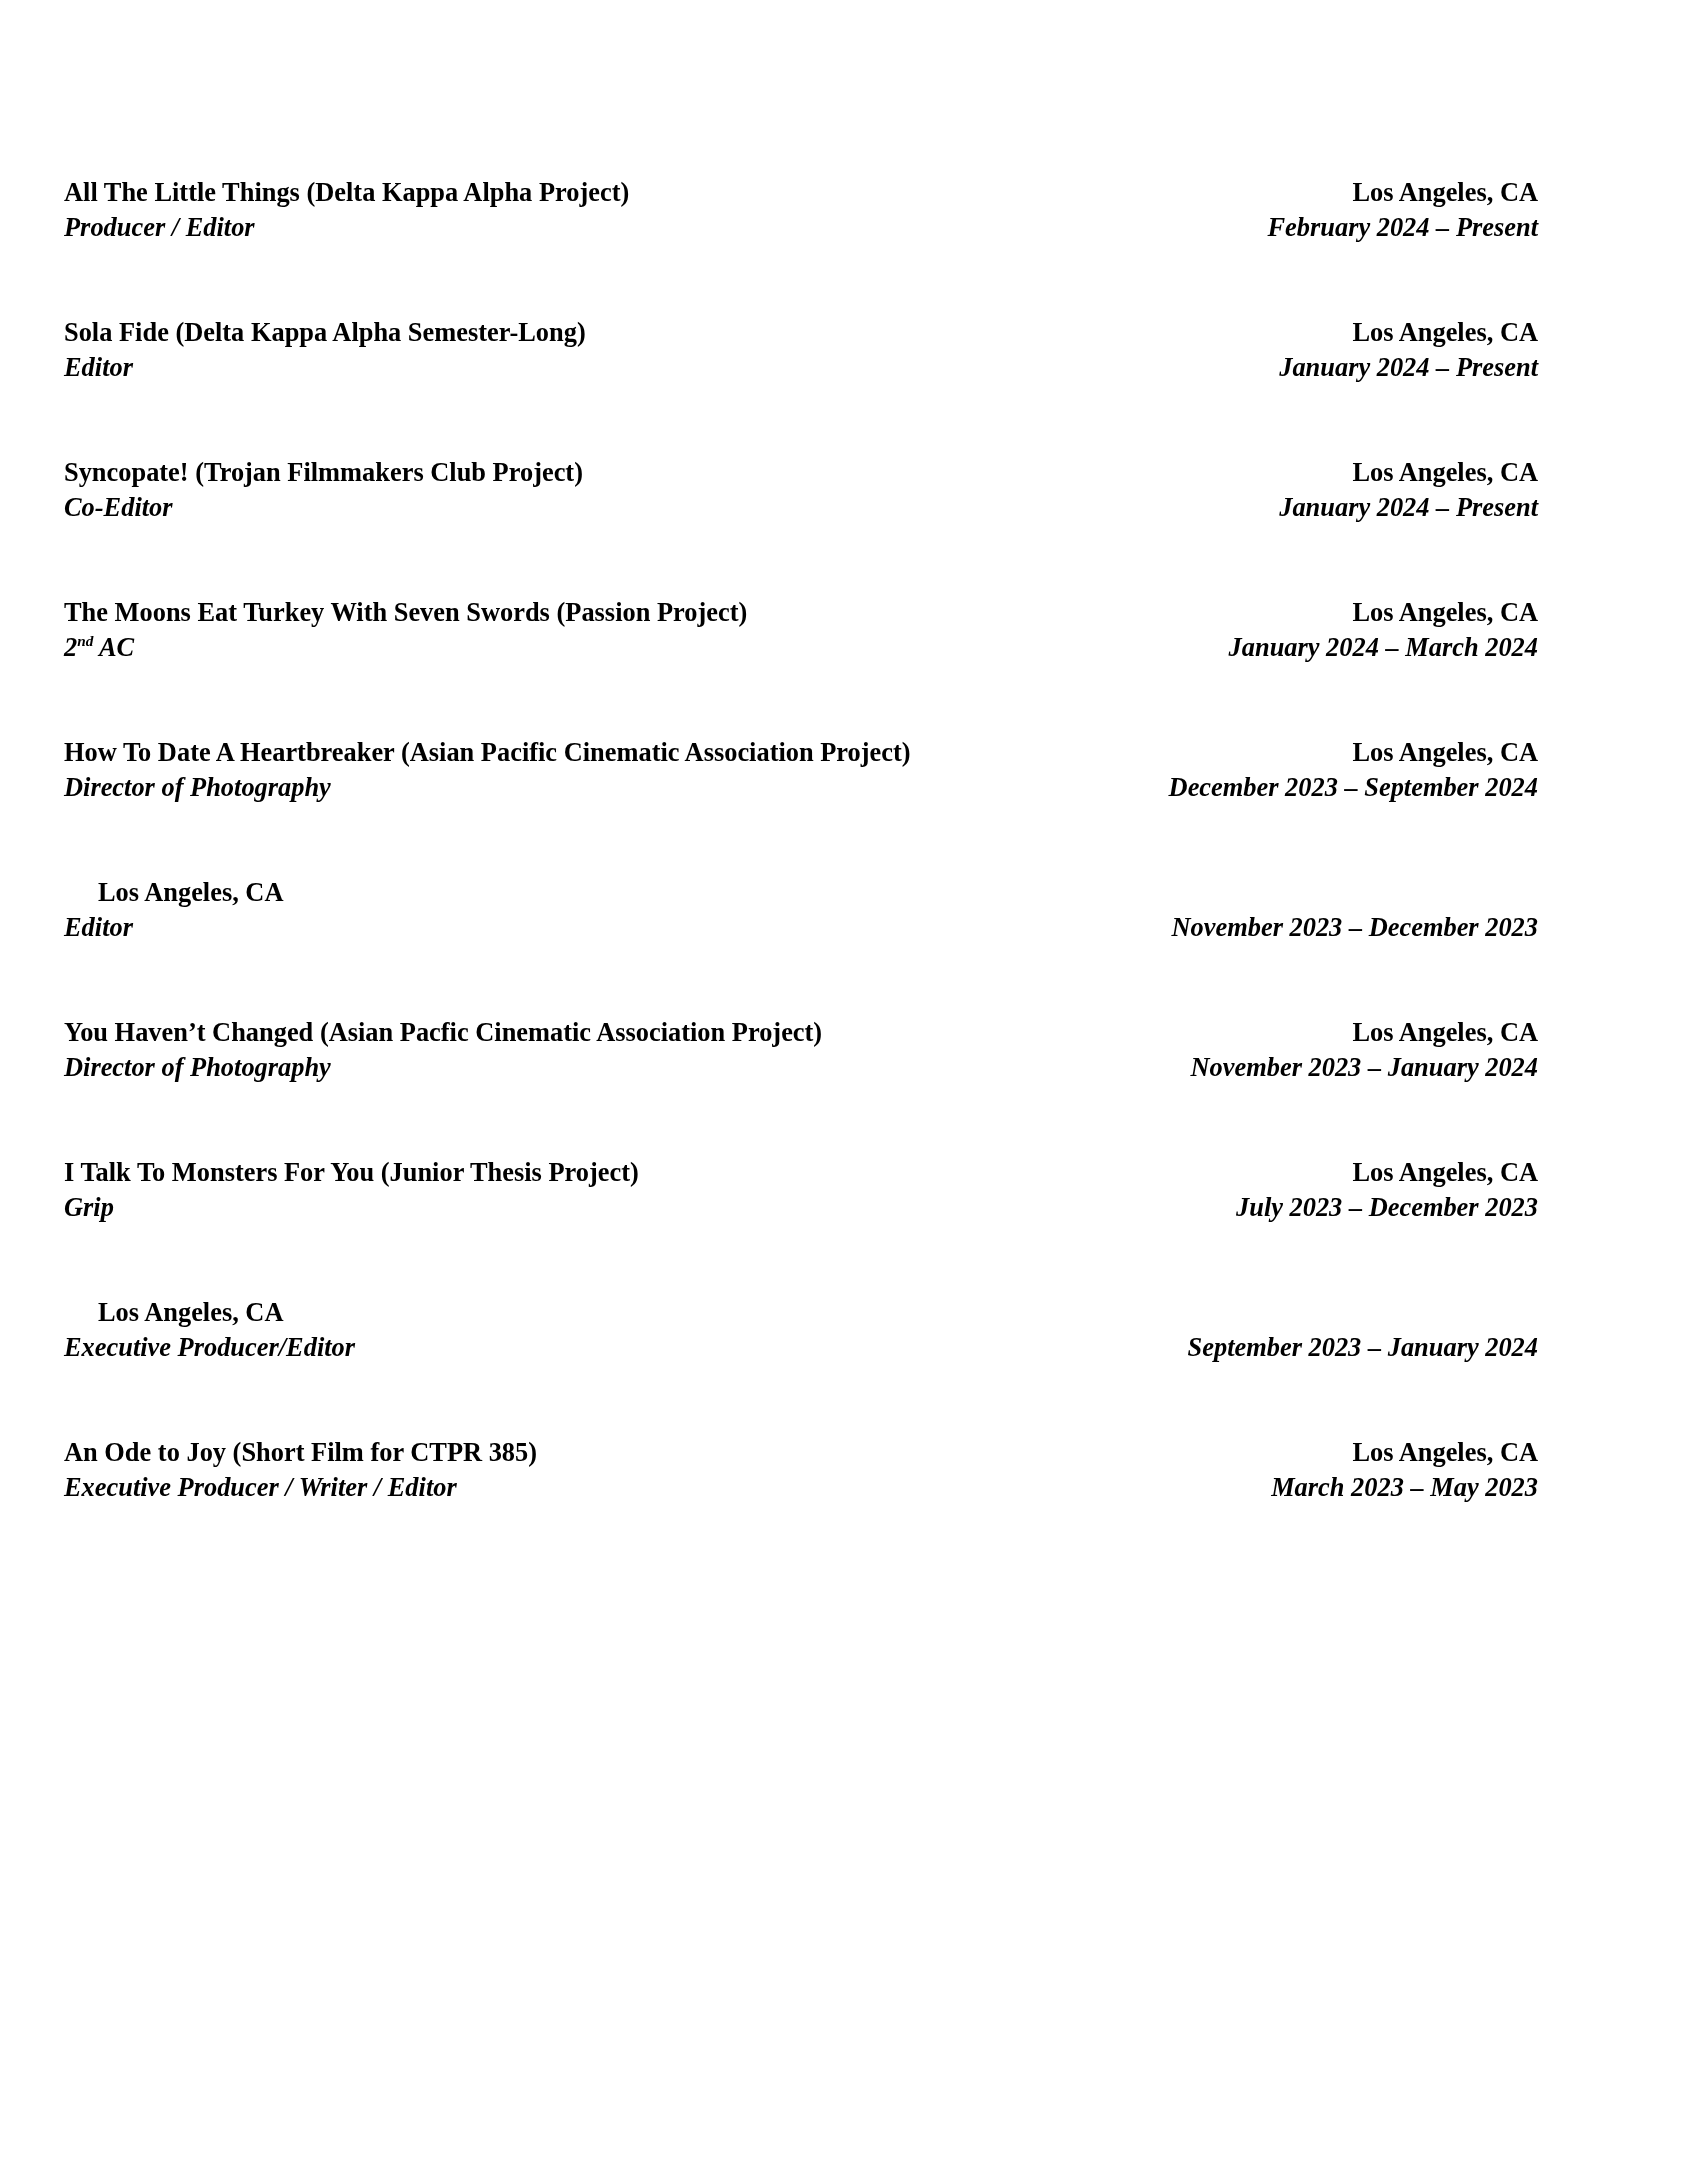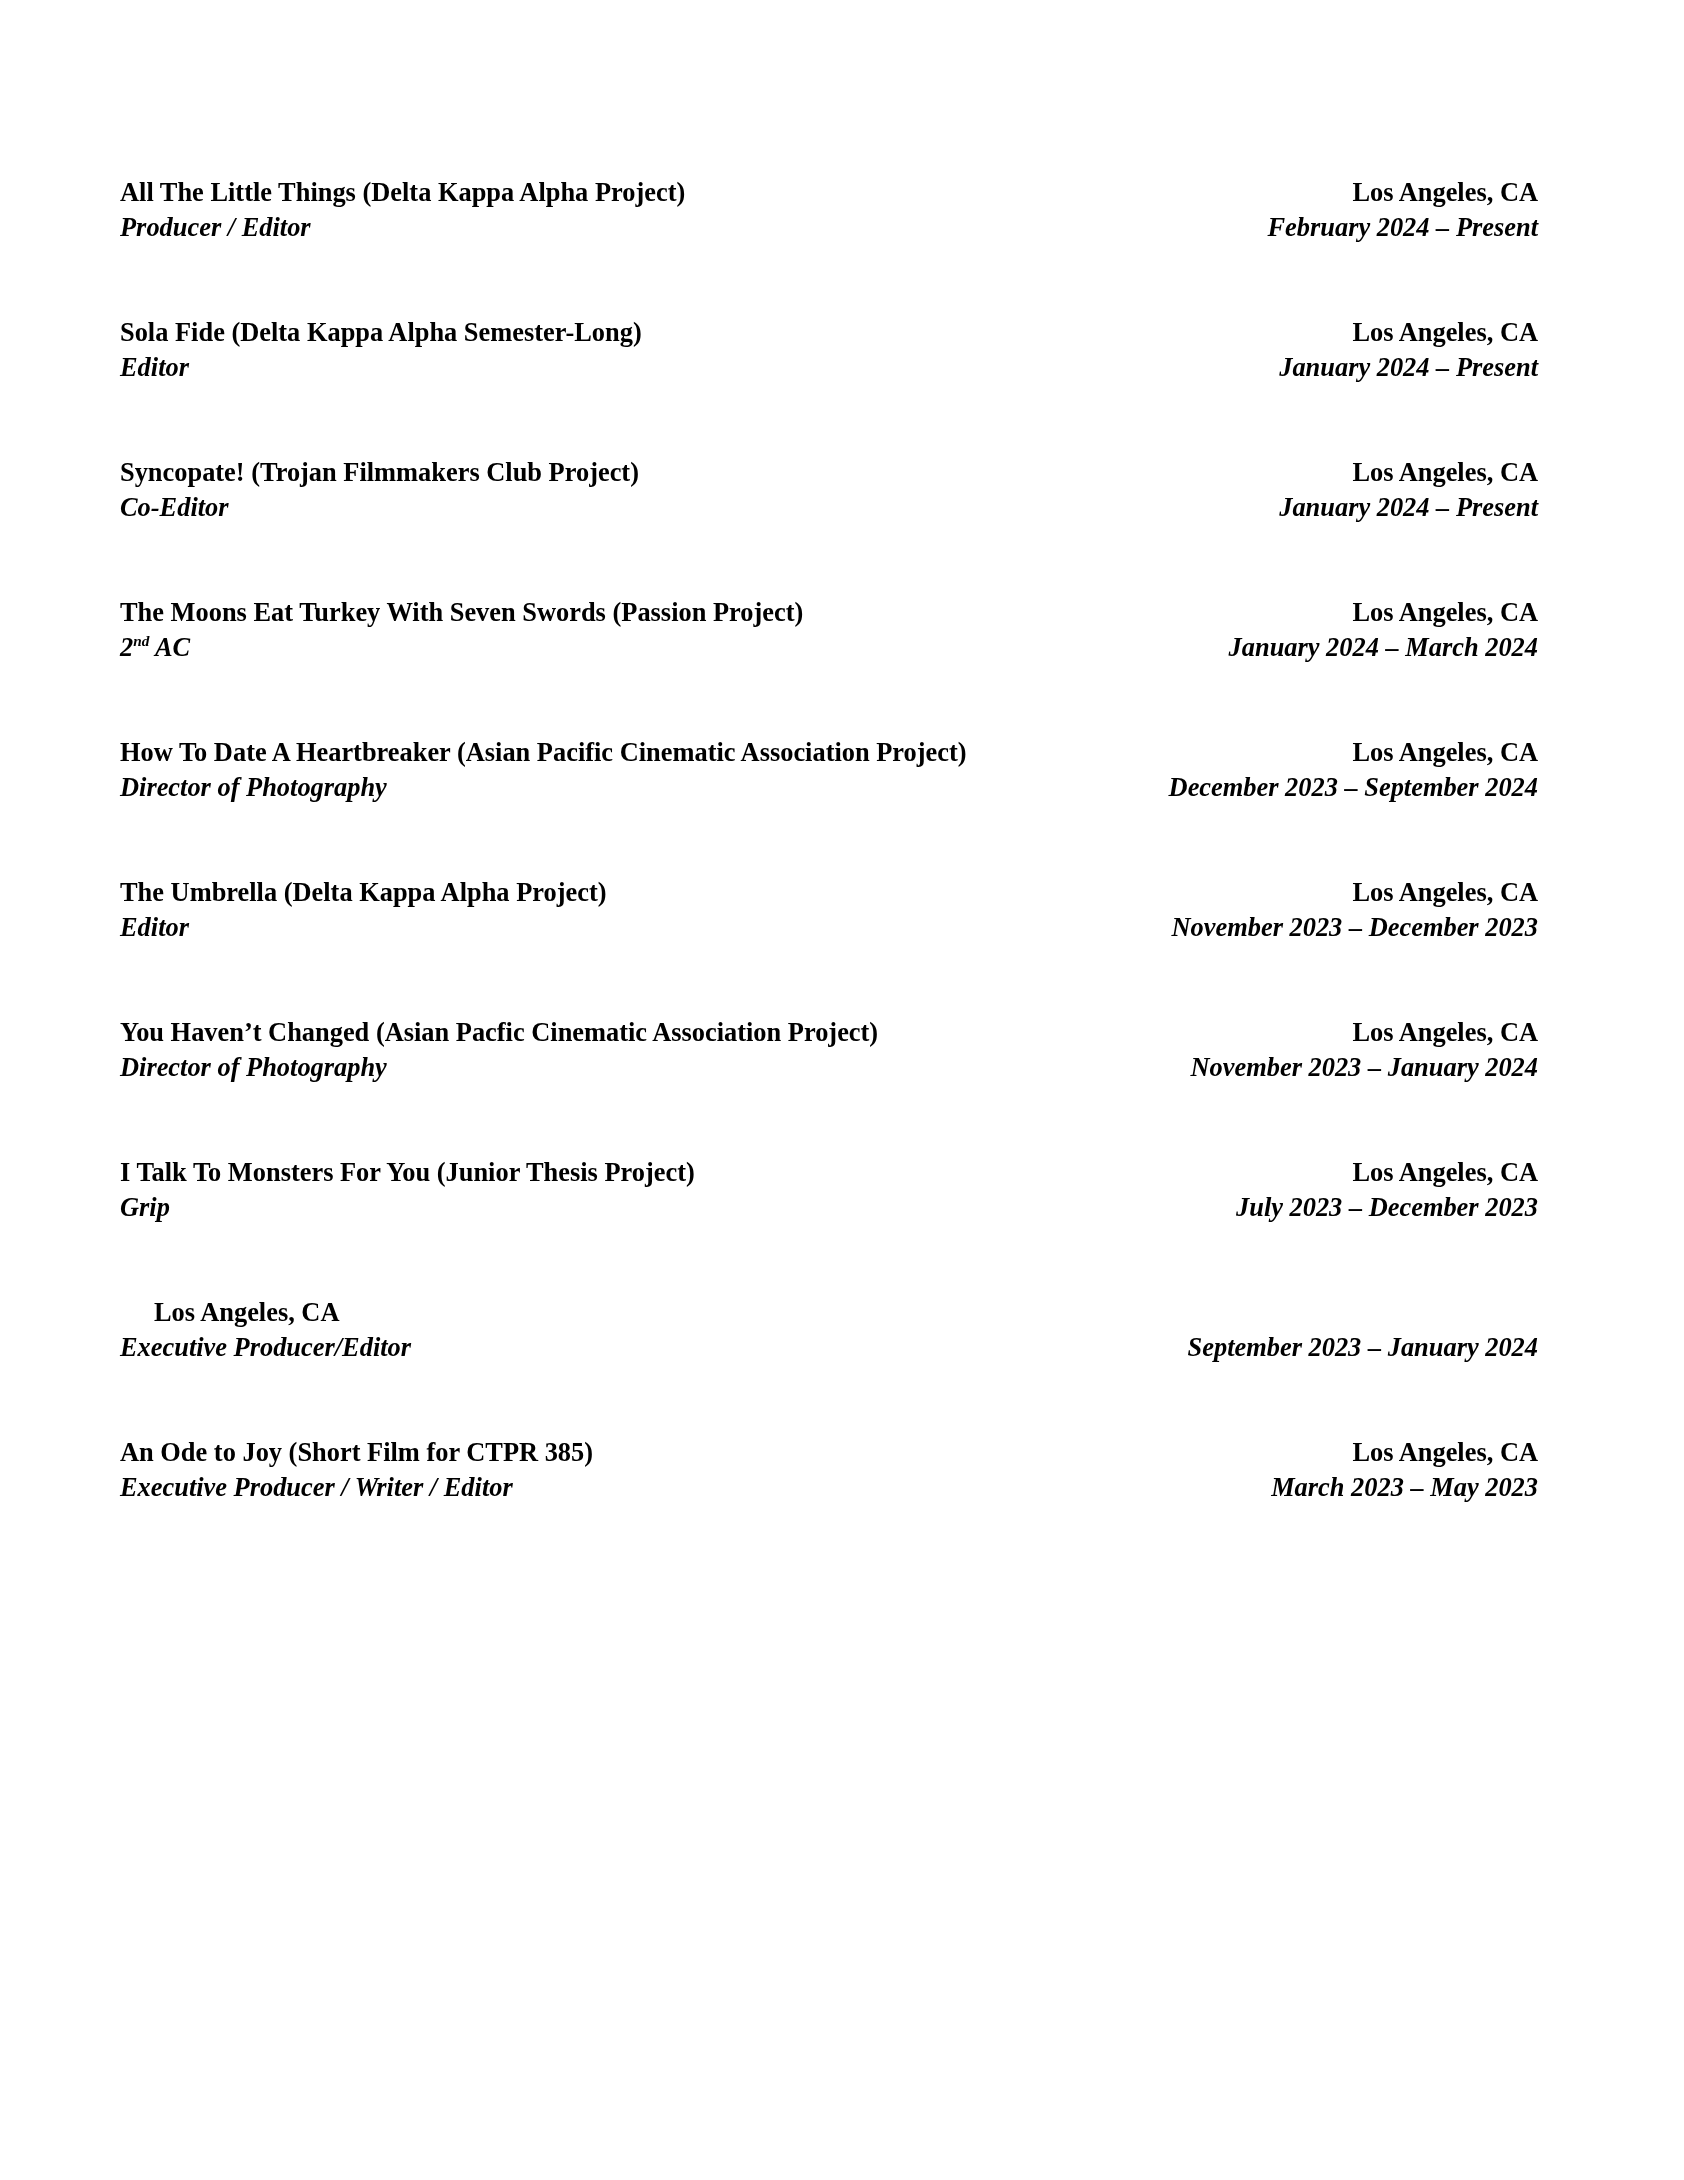--- a/index.html
+++ b/index.html
@@ -5,21 +5,21 @@
   html, body {
     margin: 0;
     padding: 0;
     background: #ffffff;
   }
   .page {
     position: relative;
     width: 1685px;
     height: 2181px;
     box-sizing: border-box;
-    padding: 175px 147px 0 120px;
+    padding: 175px 147px 0 64px;
     background: #ffffff;
     color: #000000;
     font-family: "Liberation Serif", "DejaVu Serif", serif;
     overflow: hidden;
   }
   .entry {
     margin-bottom: 70px;
   }
   .line {
     display: flex;
@@ -100,21 +100,20 @@
       <span class="right">Los Angeles, CA</span>
     </div>
     <div class="line role-line">
       <span class="left">Director of Photography</span>
       <span class="right">December 2023 – September 2024</span>
     </div>
   </section>
 
   <section class="entry">
     <div class="line title-line">
-      <span class="left">The Umbrella (Delta Kappa Alpha Project)</span>
       <span class="right">Los Angeles, CA</span>
     </div>
     <div class="line role-line">
       <span class="left">Editor</span>
       <span class="right">November 2023 – December 2023</span>
     </div>
   </section>
 
   <section class="entry">
     <div class="line title-line">

